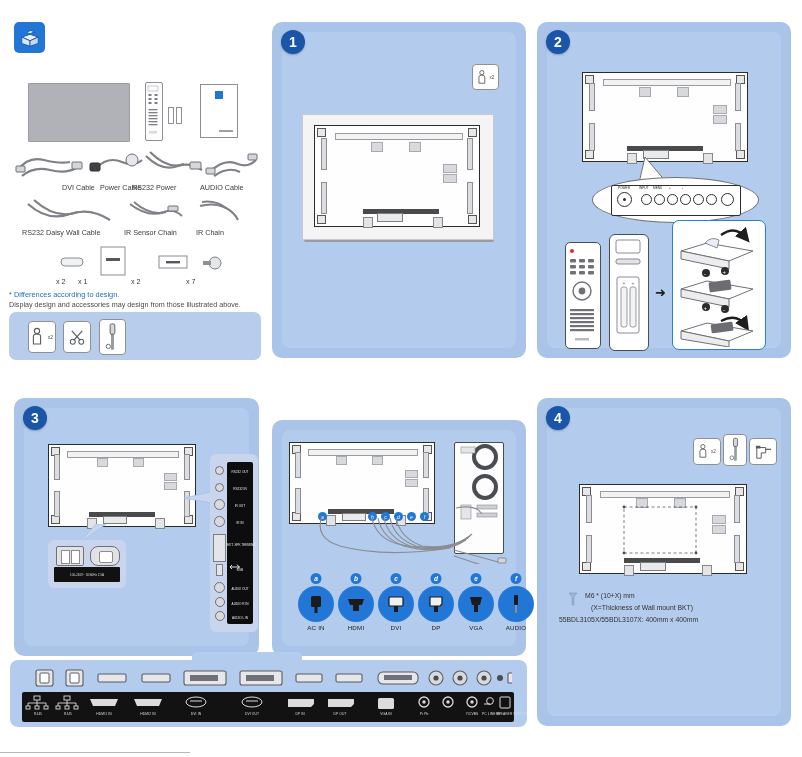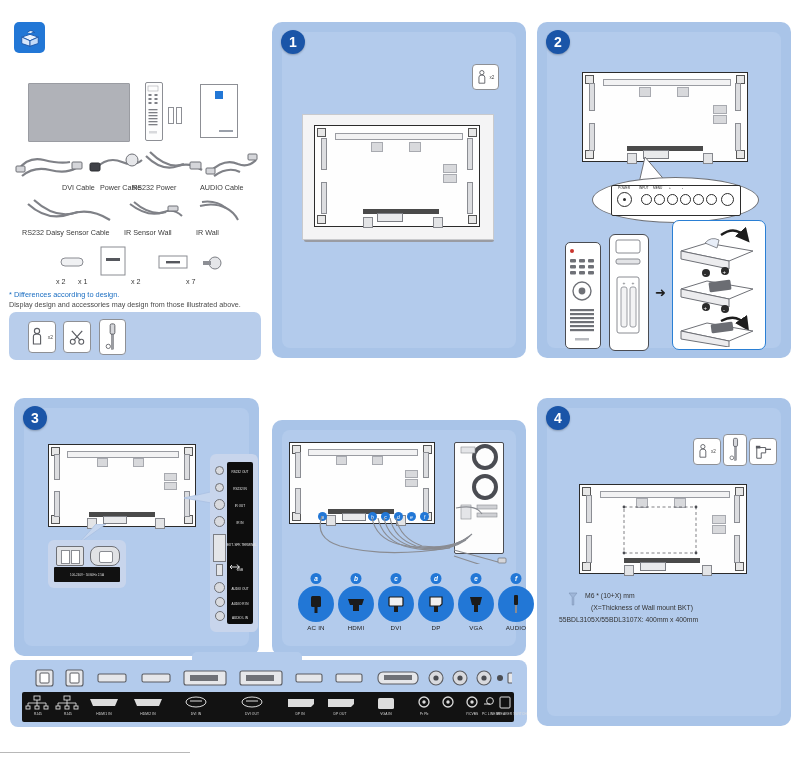--- a/index.html
+++ b/index.html
@@ -177,23 +177,23 @@
       <rect x="40" y="6" width="10" height="5" rx="1" fill="#d5d6da" stroke="#6e7076"></rect>
     </svg>
   </div>
   <div class="cable" style="left:196px;top:200px">
     <svg width="44" height="26" viewBox="0 0 44 26">
       <path d="M4 6 q14 -4 26 2 q8 4 12 12" fill="none" stroke="#7f8187" stroke-width="2"></path>
       <path d="M6 2 q14 -2 24 6" fill="none" stroke="#7f8187" stroke-width="2"></path>
     </svg>
   </div>
 
-  <div class="clabel" style="left:22px;top:228px">RS232 Daisy Sensor Cable</div>
-  <div class="clabel" style="left:124px;top:228px">IR Sensor Wall</div>
-  <div class="clabel" style="left:196px;top:228px">IR Wall</div>
+  <div class="clabel" style="left:22px;top:228px">RS232 Daisy Wall Cable</div>
+  <div class="clabel" style="left:124px;top:228px">IR Sensor Chain</div>
+  <div class="clabel" style="left:196px;top:228px">IR Chain</div>
 
   <div class="cable" style="left:58px;top:253px">
     <svg width="30" height="18" viewBox="0 0 30 18">
       <rect x="3" y="5" width="22" height="8" rx="4" fill="#f0f1f3" stroke="#8a8c92"></rect>
     </svg>
   </div>
   <div class="cable" style="left:100px;top:246px">
     <svg width="26" height="30" viewBox="0 0 26 30">
       <rect x="1" y="1" width="24" height="28" fill="#fff" stroke="#8a8c92"></rect>
       <rect x="6" y="12" width="14" height="3" fill="#55575d"></rect>

